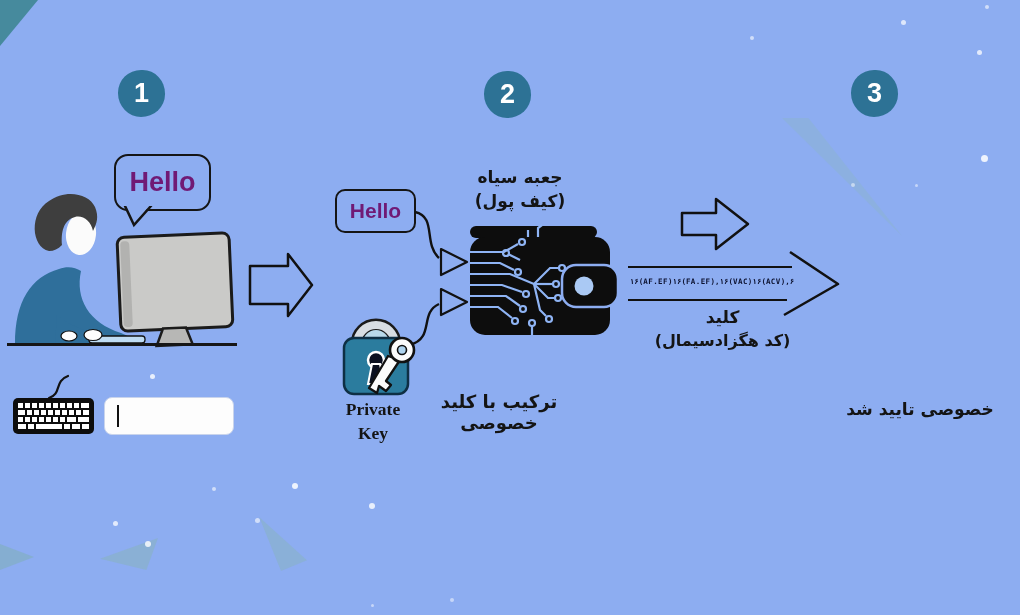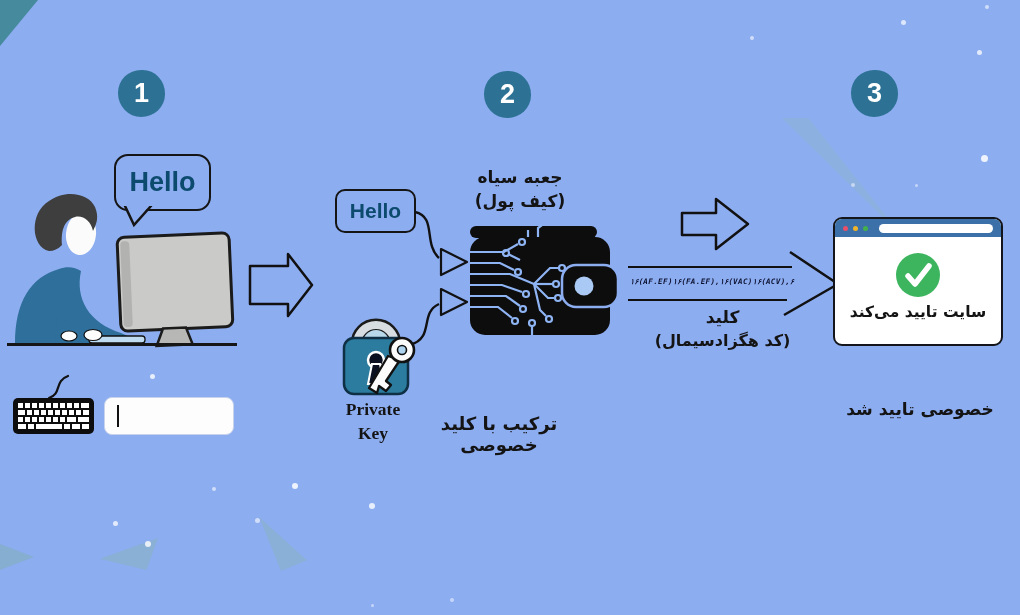--- a/index.html
+++ b/index.html
@@ -15,28 +15,28 @@
   .badge{
     position:absolute; width:47px; height:47px; background:#2d7295;
     border-radius:50% 48% 52% 50% / 49% 51% 49% 52%;
     display:flex; align-items:center; justify-content:center;
     color:#ffffff; font-weight:bold; font-size:27px;
     font-family:"Liberation Sans",sans-serif;
   }
   .bubble{
     position:absolute; border:2.5px solid #151515; border-radius:14px;
     display:flex; align-items:center; justify-content:center;
-    font-weight:bold; color:#0c4a6e; background:transparent;
+    font-weight:bold; color:#701a75; background:transparent;
     font-family:"Liberation Sans",sans-serif;
   }
   .cap{position:absolute; text-align:center; font-weight:bold; color:#141414;}
   .hexcode{
     position:absolute; text-align:center; font-weight:bold; color:#0c1230;
     font-family:"DejaVu Sans Mono",monospace; font-size:7.5px; letter-spacing:0.4px;
-    direction:ltr; white-space:nowrap;font-style:italic;
+    direction:ltr; white-space:nowrap;
   }
   .input-box{
     position:absolute; background:#fdfdfd; border:1px solid #c9d4ec; border-radius:8px;
   }
   .input-cursor{position:absolute; left:12px; top:7px; width:2px; height:22px; background:#111;}
   .browser{
     position:absolute; background:#ffffff; border:2.5px solid #13151a; border-radius:9px;
     overflow:hidden;
   }
   .browser-header{height:18px; background:#3c70a8; position:relative;}
@@ -218,46 +218,31 @@
     <circle cx="38" cy="60" r="8" fill="#0b1020" stroke="#ffffff" stroke-width="2.5" data-name="keyhole"></circle>
     <path d="M34,64 L42,64 L46,84 L30,84 Z" fill="#0b1020" stroke="#ffffff" stroke-width="2"></path>
     <g data-name="key-icon">
       <path d="M62,60 L48,81 L53,85 L48,91 L41,86 L39,93 L31,88 L50,56 Z" fill="#fbfbfb" stroke="#111" stroke-width="2.3" stroke-linejoin="round"></path>
       <circle cx="64" cy="50" r="12" fill="#fbfbfb" stroke="#111" stroke-width="2.6"></circle>
       <circle cx="64" cy="50" r="4.5" fill="#aed3ee" stroke="#111" stroke-width="1.6"></circle>
     </g>
   </svg>
 
   <div class="cap" data-name="private-key-label" style="left:332px;top:398px;width:82px;font-size:17.5px;line-height:1.35;font-family:Liberation Serif, serif;">Private Key</div>
-  <div class="cap" data-name="combine-caption" dir="rtl" style="left:417px;top:413px;width:164px;font-size:18px;">ترکیب با کلید خصوصی</div>
+  <div class="cap" data-name="combine-caption" dir="rtl" style="left:417px;top:391px;width:164px;font-size:18px;">ترکیب با کلید خصوصی</div>
 
   <svg class="abs" data-name="arrow-right-icon" style="left:678px;top:195px;" width="76" height="60" viewBox="0 0 76 60">
     <polygon points="4,18 38,18 38,4 70,29 38,54 38,40 4,40" fill="none" stroke="#111" stroke-width="2.5" stroke-linejoin="round"></polygon>
   </svg>
 
   <svg class="abs" data-name="signature-arrow" style="left:622px;top:242px;" width="222" height="78" viewBox="0 0 222 78">
     <path d="M6,25 H170" stroke="#111" stroke-width="2"></path>
     <path d="M6,58 H165" stroke="#111" stroke-width="2"></path>
     <polyline points="168,10 216,42 162,73" fill="none" stroke="#111" stroke-width="2.5" stroke-linejoin="round"></polyline>
   </svg>
   <div class="hexcode" data-name="signature-hex-code" dir="ltr" style="left:628px;top:277px;width:168px;">۱۶(AF.EF)۱۶(FA.EF),۱۶(VAC)۱۶(ACV),۶</div>
   <div class="cap" data-name="signature-label-line1" dir="rtl" style="left:640px;top:307px;width:165px;font-size:17px;">کلید</div>
   <div class="cap" data-name="signature-label-line2" dir="rtl" style="left:625px;top:331px;width:195px;font-size:16px;">(کد هگزادسیمال)</div>
 
-  <div class="browser" data-name="browser-window" style="left:833px;top:217px;width:166px;height:125px;">
-    <div class="browser-header" data-name="browser-title-bar">
-      <span class="b-dot" data-name="browser-dot-red" style="left:8px;background:#e8506a;"></span>
-      <span class="b-dot" data-name="browser-dot-yellow" style="left:18px;background:#f0b429;"></span>
-      <span class="b-dot" data-name="browser-dot-green" style="left:28px;background:#44b04c;"></span>
-      <span class="addr" data-name="address-bar"></span>
-    </div>
-    <div class="browser-body" data-name="browser-body">
-      <svg data-name="check-icon" style="margin:16px auto 0;" width="44" height="44" viewBox="0 0 44 44">
-        <circle cx="22" cy="22" r="22" fill="#3cb55e"></circle>
-        <polyline points="12,23 19,31 33,13" fill="none" stroke="#ffffff" stroke-width="5.5" stroke-linecap="round" stroke-linejoin="round"></polyline>
-      </svg>
-      <div class="cap" data-name="browser-caption" dir="rtl" style="position:static;margin-top:6px;font-size:15.5px;">سایت تایید می‌کند</div>
-    </div>
-  </div>
 
   <div class="cap" data-name="confirmed-caption" dir="rtl" style="left:840px;top:399px;width:160px;font-size:17px;">خصوصی تایید شد</div>
 
 </div>
 
 </body></html>

